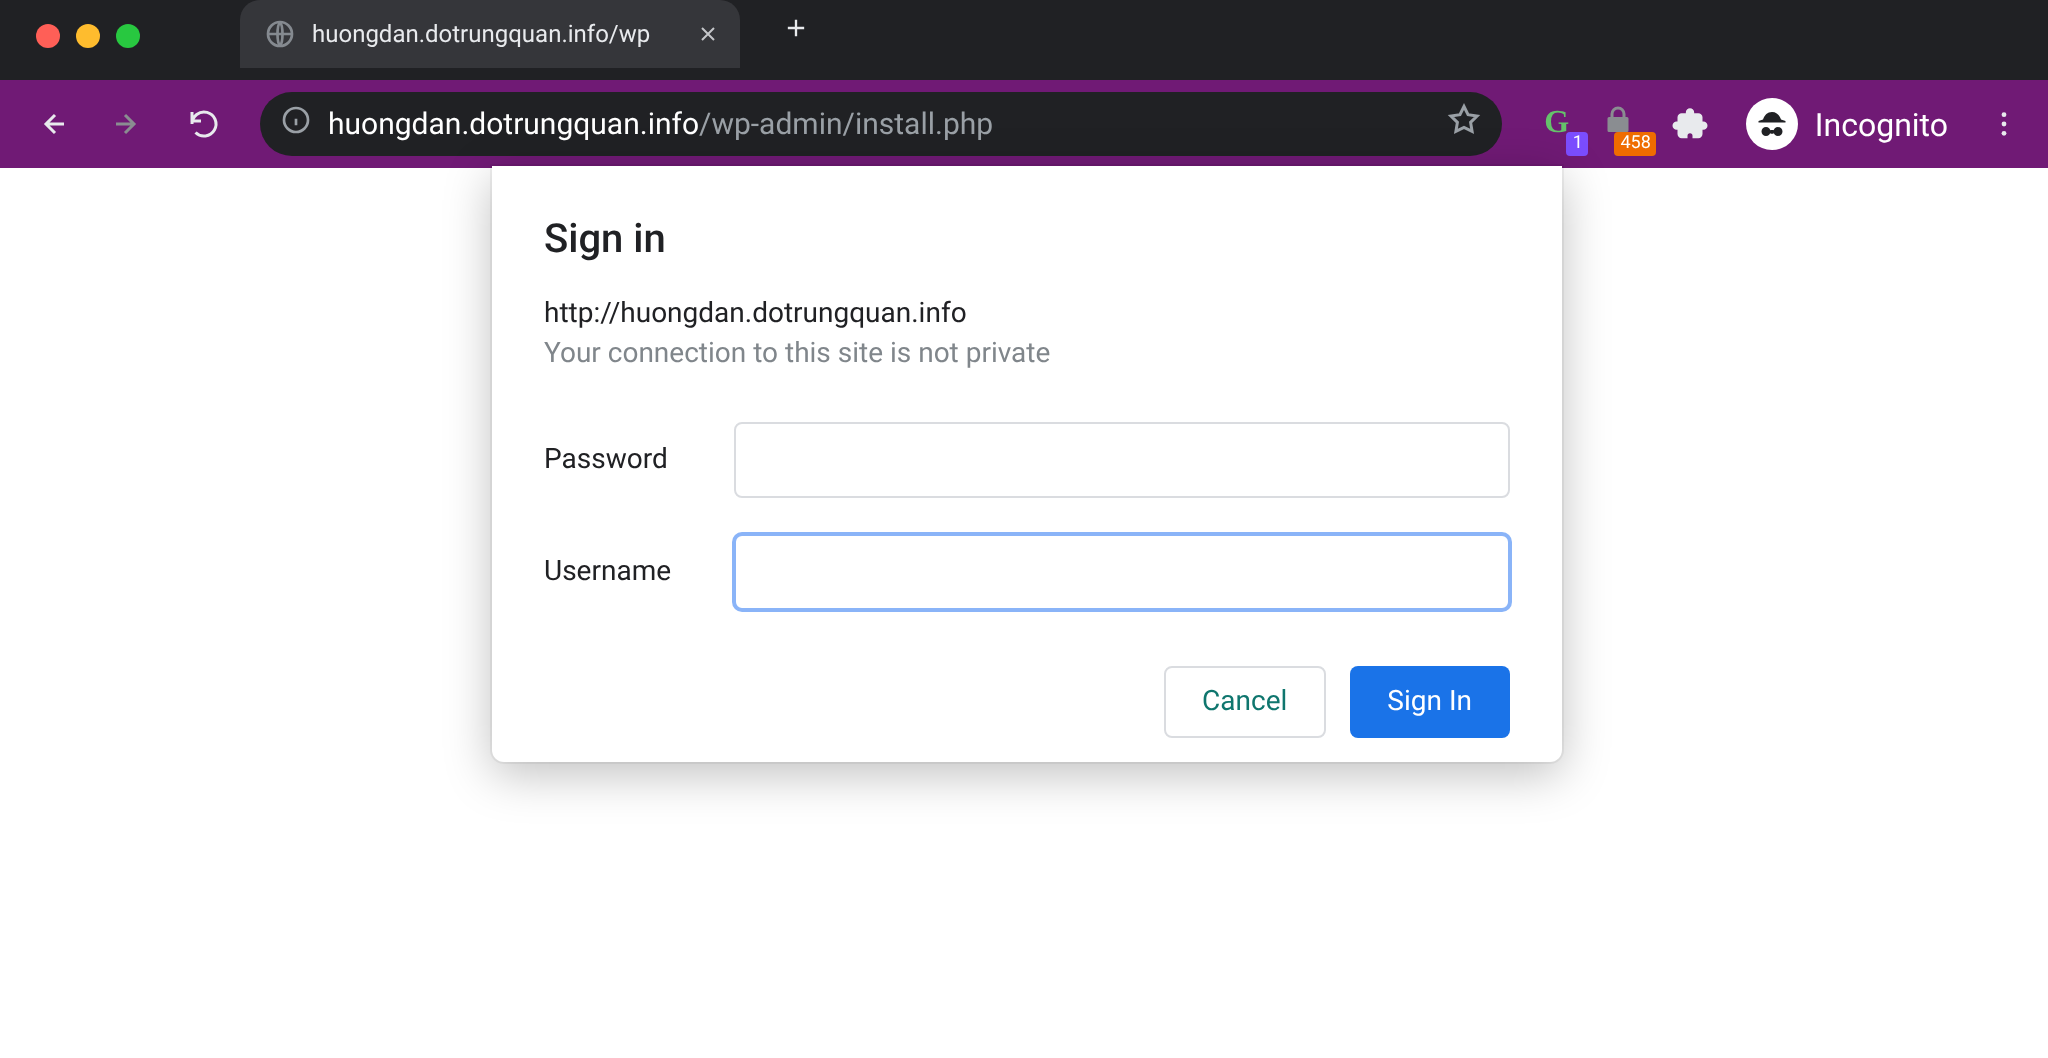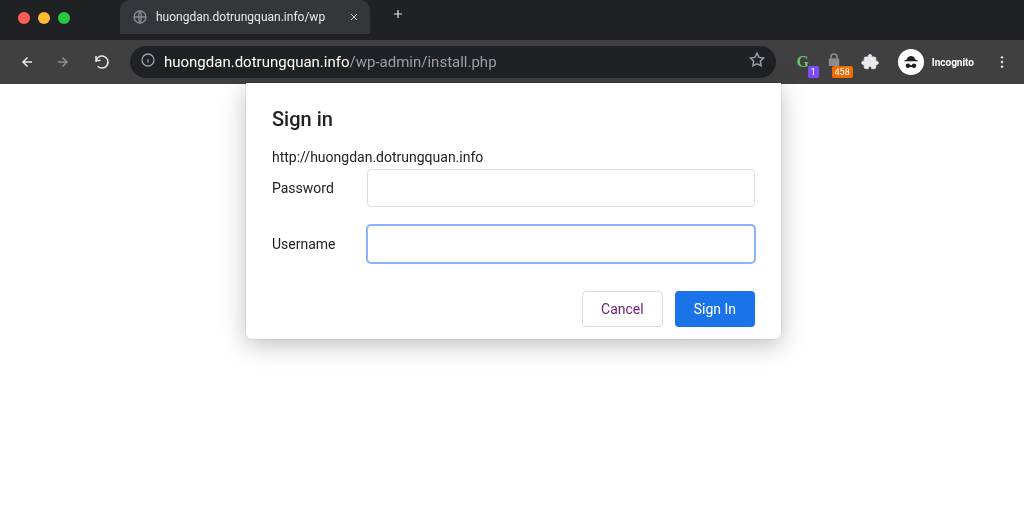--- a/index.html
+++ b/index.html
@@ -54,21 +54,21 @@
       margin: 0 0 3px 14px;
       border-radius: 50%;
     }
     .new-tab svg { width: 14px; height: 14px; stroke: #e8eaed; }
 
     
     .toolbar {
       display: flex;
       align-items: center;
       height: 44px;
-      background: #404040;
+      background: #701a75;
       padding: 0 10px;
       gap: 6px;
     }
     .tb-btn { width: 32px; height: 32px; display:flex; align-items:center; justify-content:center; border-radius:50%; }
     .tb-btn svg { width: 18px; height: 18px; stroke:#e8eaed; fill:none; }
     .tb-btn.disabled svg { stroke:#8a8d91; }
 
     .omnibox {
       flex: 1 1 auto;
       height: 32px;
@@ -104,21 +104,21 @@
     }
 
     .puzzle svg { width:20px; height:20px; fill:#e8eaed; }
 
     .incognito-chip { display:flex; align-items:center; gap:8px; margin-left:4px; }
     .incognito-chip .inc-icon {
       width:26px; height:26px; border-radius:50%; background:#fff;
       display:flex; align-items:center; justify-content:center;
     }
     .incognito-chip .inc-icon svg { width:18px; height:18px; fill:#202124; }
-    .incognito-chip .inc-label { color:#fff; font-size:10px;font-weight:bold; }
+    .incognito-chip .inc-label { color:#fff; font-size:16px; }
 
     .kebab { width:24px; display:flex; align-items:center; justify-content:center; margin-left:8px; }
     .kebab svg { width:16px; height:16px; fill:#e8eaed; }
 
     
     .page { position:relative; width:100%; height:calc(529px - 84px); background:#fff; }
     .dialog {
       position:absolute;
       left: 246px; top: -1px;
       width: 535px;
@@ -140,21 +140,21 @@
       background:#fff;
     }
     .field-row.username input { border-color:#8ab4f8; box-shadow:0 0 0 1px #8ab4f8; }
 
     .dialog-actions { display:flex; justify-content:flex-end; gap:12px; margin-top:28px; }
     .btn {
       height:36px; padding:0 18px; font-size:14px; border-radius:4px;
       border:1px solid transparent; cursor:pointer;
       font-family:inherit;
     }
-    .btn.secondary { background:#fff; color:#701a75; border-color:#dadce0; }
+    .btn.secondary { background:#fff; color:#0f766e; border-color:#dadce0; }
     .btn.primary { background:#1a73e8; color:#fff; }
   </style>
 </head>
 <body>
 
 <div class="browser-chrome">
 
   <div class="tab-strip">
     <div class="traffic-lights">
       <div class="traffic-dot tl-close"></div>
@@ -252,20 +252,21 @@
           </svg>
       </div>
     </div>
   </div>
 </div>
 
 <div class="page">
   <div class="dialog">
     <h1>Sign in</h1>
     <div class="origin">http://huongdan.dotrungquan.info</div>
+    <div class="warning">Your connection to this site is not private</div>
 
     <div class="field-row">
       <label>Password</label>
       <input type="password" value="" style="">
     </div>
 
     <div class="field-row username">
       <label>Username</label>
       <input type="text" autofocus="" value="" style="">
     </div>

